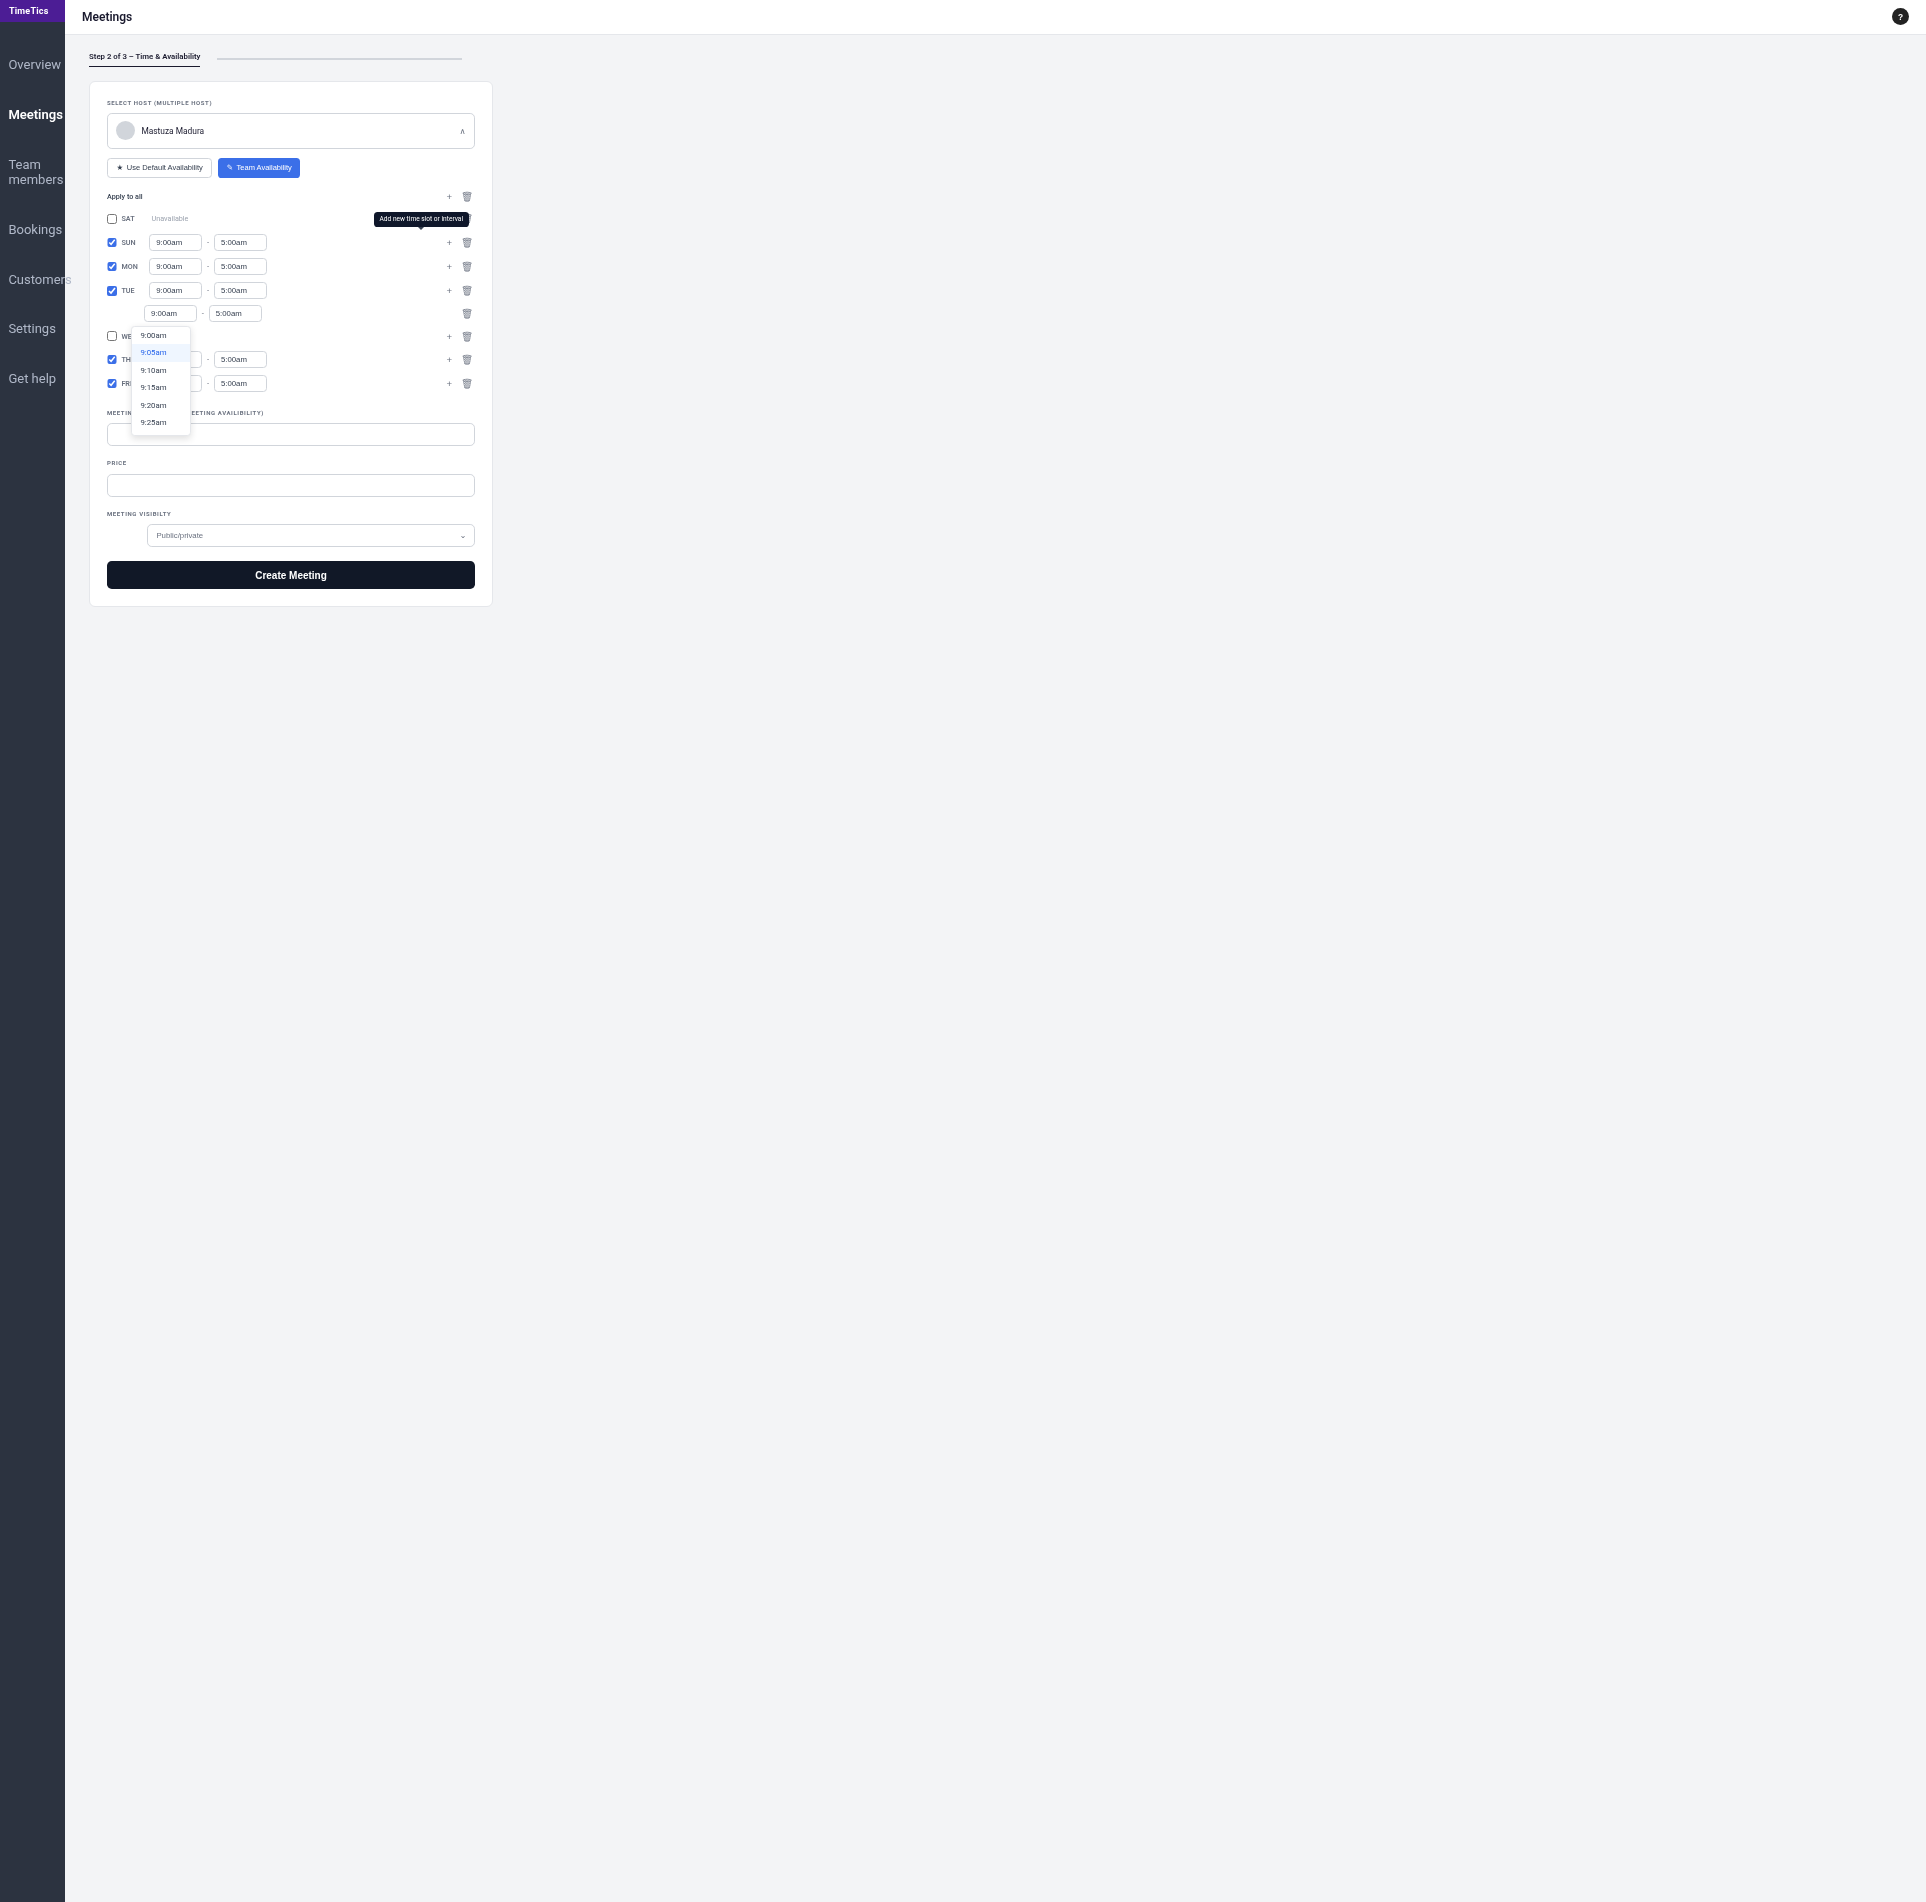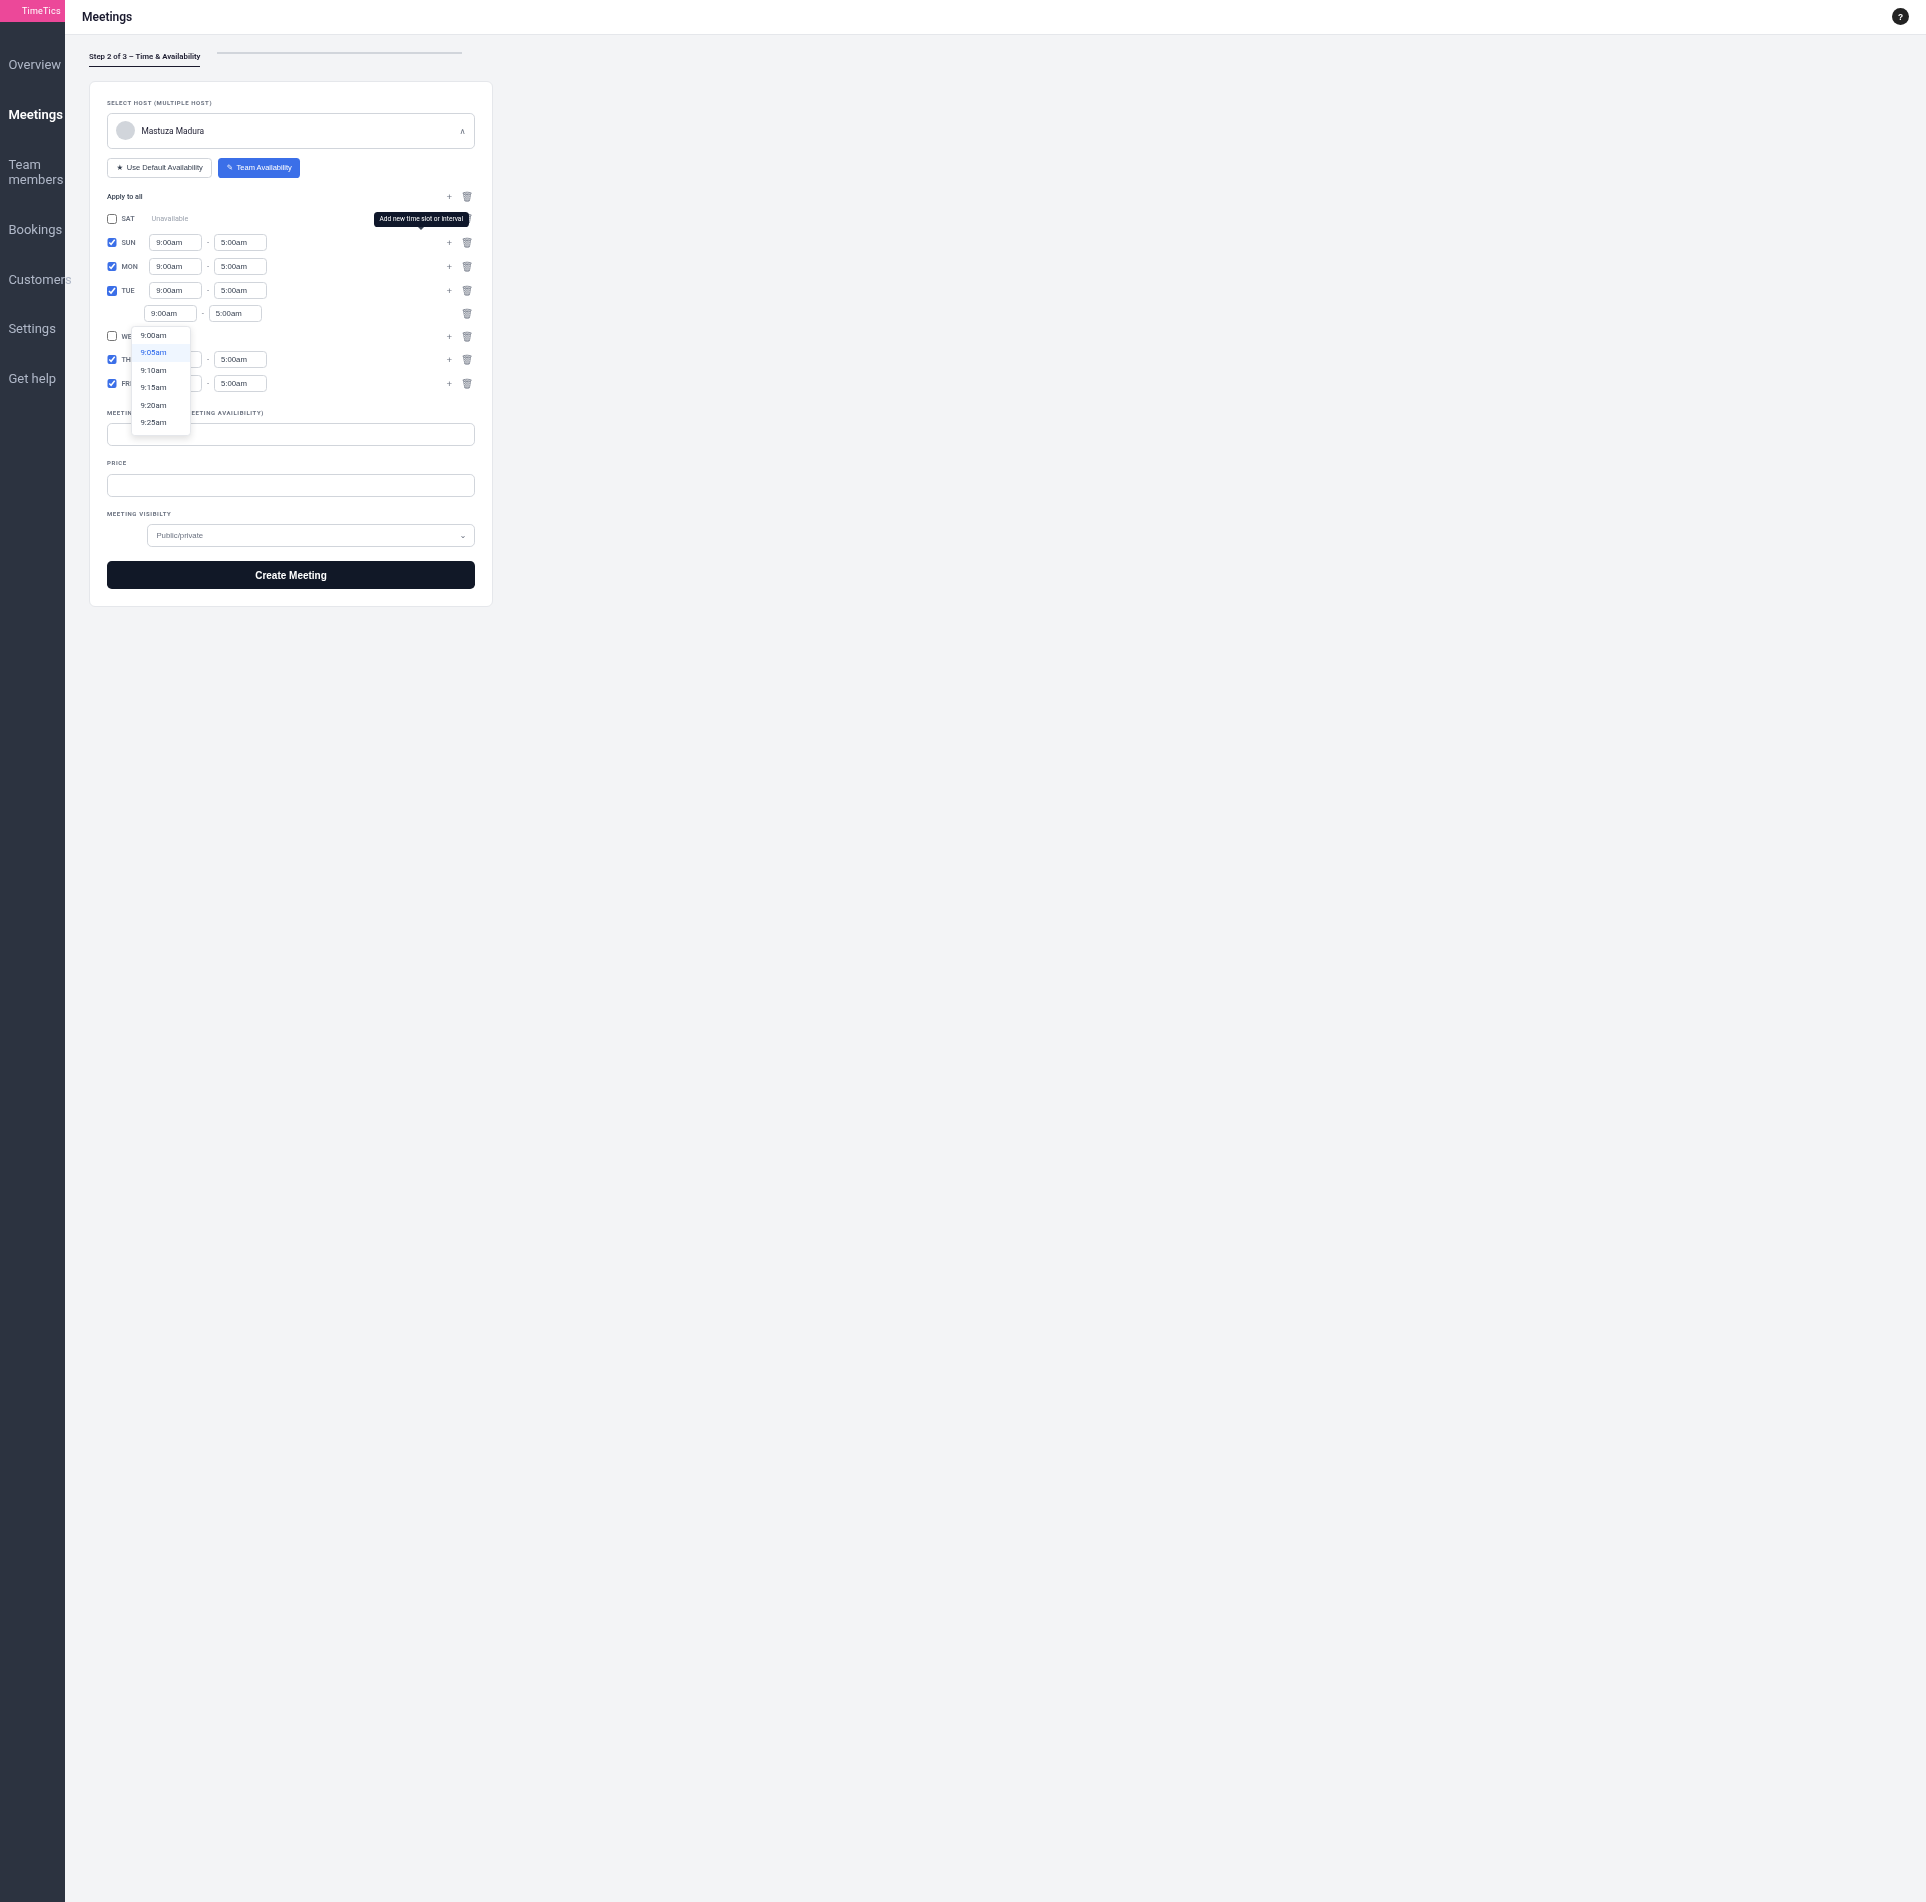--- a/index.html
+++ b/index.html
@@ -7,24 +7,24 @@
 
     
     .sidebar {
       width: 65px;
       background: #2c3340;
       display: flex;
       flex-direction: column;
       flex-shrink: 0;
     }
     .sidebar-logo {
-      background: #ec4899;
-      padding: 6px 22px;
+      background: #4c1d95;
+      padding: 6px 9px;
       color: white;
-      font-weight: 400;
+      font-weight: 700;
       font-size: 9px;
       letter-spacing: 0.2px;
     }
     .sidebar-nav {
       display: flex;
       flex-direction: column;
       padding-top: 6px;
     }
     .sidebar-item {
       color: #b0b8c8;
@@ -75,20 +75,21 @@
     .page-heading {
       font-size: 13.2px;
       font-weight: 600;
       color: #1a1a2e;
       margin-bottom: 10.8px;
     }
 
     
     .steps-row {
       display: flex;
+      align-items: center;
       gap: 6px;
       margin-bottom: 14.4px;
       width: 373px;
     }
     .step-label {
       font-size: 7.8px;
       font-weight: 600;
       color: #1a1a2e;
       padding-bottom: 4.8px;
       border-bottom: 1.8px solid #1a1a2e;

